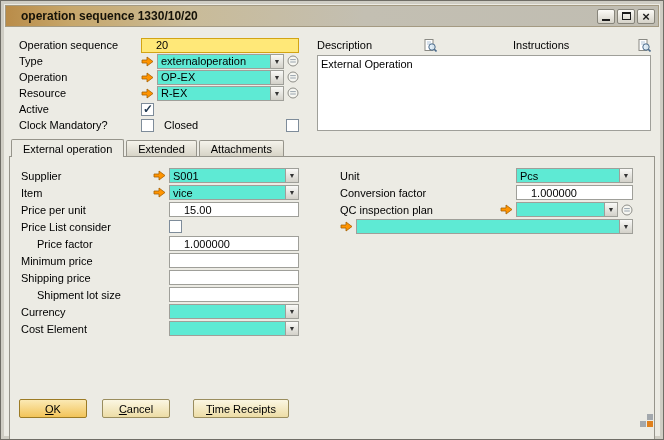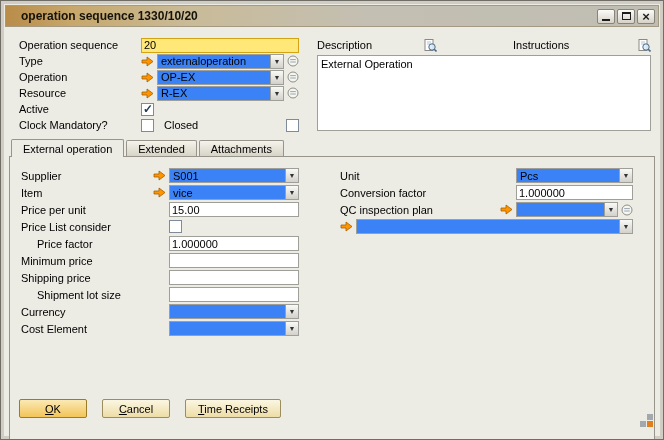--- a/index.html
+++ b/index.html
@@ -13,25 +13,25 @@
   .max-glyph{width:9px;height:8px;border:1px solid #1c1c1c;border-top-width:2px}
   .close-glyph{font-size:13px;font-weight:bold;line-height:1;color:#1c1c1c}
 
   .tl-row,.p-row,.tr-head{display:flex;align-items:center}
   .top-left{position:absolute;left:18px;top:36px;width:280px}
   .tl-row{height:16px}
   .tl-label{width:122px;flex-shrink:0;color:#000}
   .slot{width:16px;flex-shrink:0;display:flex;align-items:center}
   .field{flex:1;min-width:0}
 
-  .input{height:15px;background:#fff;border:1px solid #9f9f99;font:11px "Liberation Sans",sans-serif;padding:0 2px;width:100%}
+  .input{height:15px;background:#fff;border:1px solid #9f9f99;font:11px "Liberation Sans",sans-serif;padding:0 14px;width:100%}
   .input.num{text-align:left}
   .input.hl{background:#ffe878;border-color:#d2a414}
 
-  .select{position:relative;height:15px;background:#3b82f6;border:1px solid #9f9f99;display:flex;align-items:center;padding:0 15px 0 3px;overflow:hidden}
+  .select{position:relative;height:15px;background:#5eead4;border:1px solid #9f9f99;display:flex;align-items:center;padding:0 15px 0 3px;overflow:hidden}
   .sv{white-space:nowrap;overflow:hidden}
   .db{position:absolute;right:0;top:0;bottom:0;width:13px;background:linear-gradient(#f9f9f7,#d3d1c9);border-left:1px solid #9f9f99;display:flex;align-items:center;justify-content:center;cursor:pointer}
   .db::after{content:"▼";font-size:7px;color:#333;line-height:1}
 
   .checkbox{width:13px;height:13px;background:#fff;border:1px solid #7e8c9a;position:relative;display:inline-block;flex-shrink:0;cursor:pointer}
   .checkbox.checked::after{content:"✓";position:absolute;left:1px;top:-2px;font-size:12px;font-weight:bold;color:#223a52}
 
   .icon{display:inline-flex;flex-shrink:0;line-height:0;cursor:pointer}
   .after-icon{margin-left:3px}
 
@@ -53,21 +53,21 @@
   .pl .p-label{width:132px;flex-shrink:0}
   .pl .p-label.full{width:148px}
   .pl .p-label.ind{width:148px;padding-left:16px}
   .pr .p-label{width:160px;flex-shrink:0}
   .pr .p-label.full{width:176px}
 
   .footer{position:absolute;left:18px;top:398px;display:flex;gap:15px}
   .btn{display:block;height:19px;min-width:68px;padding:0 12px;font:11px "Liberation Sans",sans-serif;line-height:16px;color:#000;background:linear-gradient(#fbf6e2,#edddA6);border:1px solid #9a8d5e;border-radius:2px;cursor:pointer}
   .btn::first-letter{text-decoration:underline}
   .btn.ok{background:linear-gradient(#fbe9b4,#f2c459);border-color:#9c7b25}
-  .btn.gap{}
+  .btn.gap{margin-left:8px}
 
   .grip{position:absolute;right:10px;bottom:12px;width:13px;height:13px;cursor:nwse-resize}
   .g{position:absolute;width:6px;height:6px}
   .g1{right:0;top:0;background:#a3a8ad}
   .g2{left:0;bottom:0;background:#a3a8ad}
   .g3{right:0;bottom:0;background:#e0801c}
 </style>
 </head>
 <body>
 

